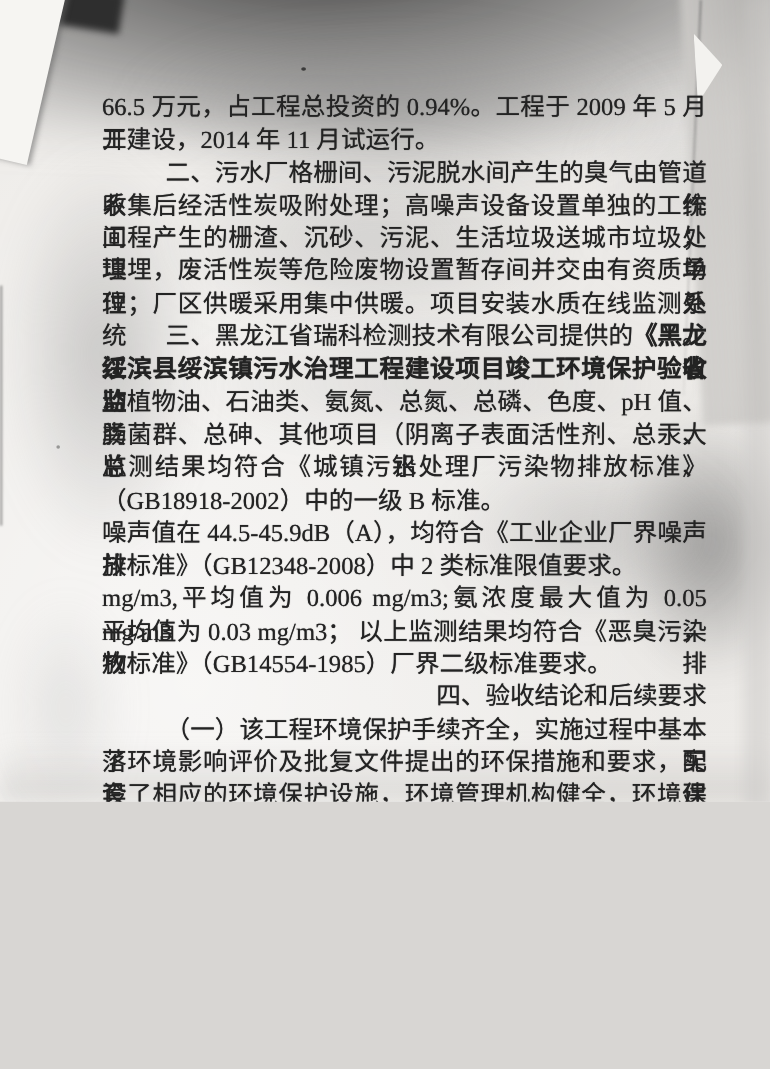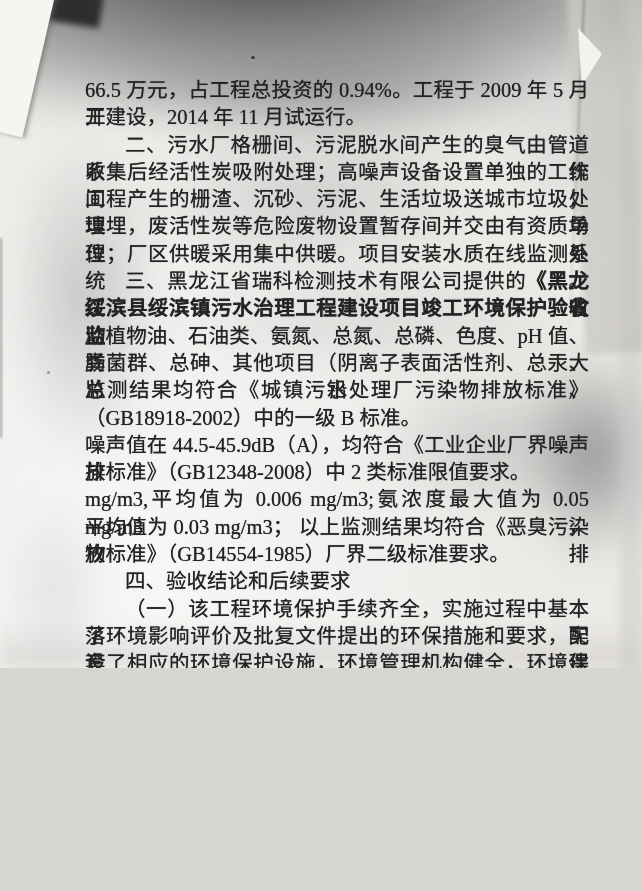--- a/index.html
+++ b/index.html
@@ -64,21 +64,21 @@
   #speck2{left:317px;top:826px;width:2px;height:2px;opacity:.7;}
   #speck3{left:47px;top:371px;width:3px;height:3px;opacity:.45;}
   
   .textblock{position:absolute;left:85px;top:77px;width:504px;z-index:5;}
   .line{
     font-size:20.5px;line-height:27.3px;height:27.3px;color:#232323;
     text-shadow:0 0 .7px rgba(38,38,38,.85);
     white-space:nowrap;
   }
   .line.fill{white-space:normal;text-align:justify;text-align-last:justify;}
-  .line.indent{text-indent:40px;}
+  .line.indent{text-indent:40px;text-align:right;}
   .line .b{font-weight:bold;}
   .page-number{
     position:absolute;left:85px;top:811px;width:504px;z-index:5;
     text-align:center;font-size:13px;color:#2b2b2b;
   }
 </style>
 </head>
 <body>
 
 <div class="page">

